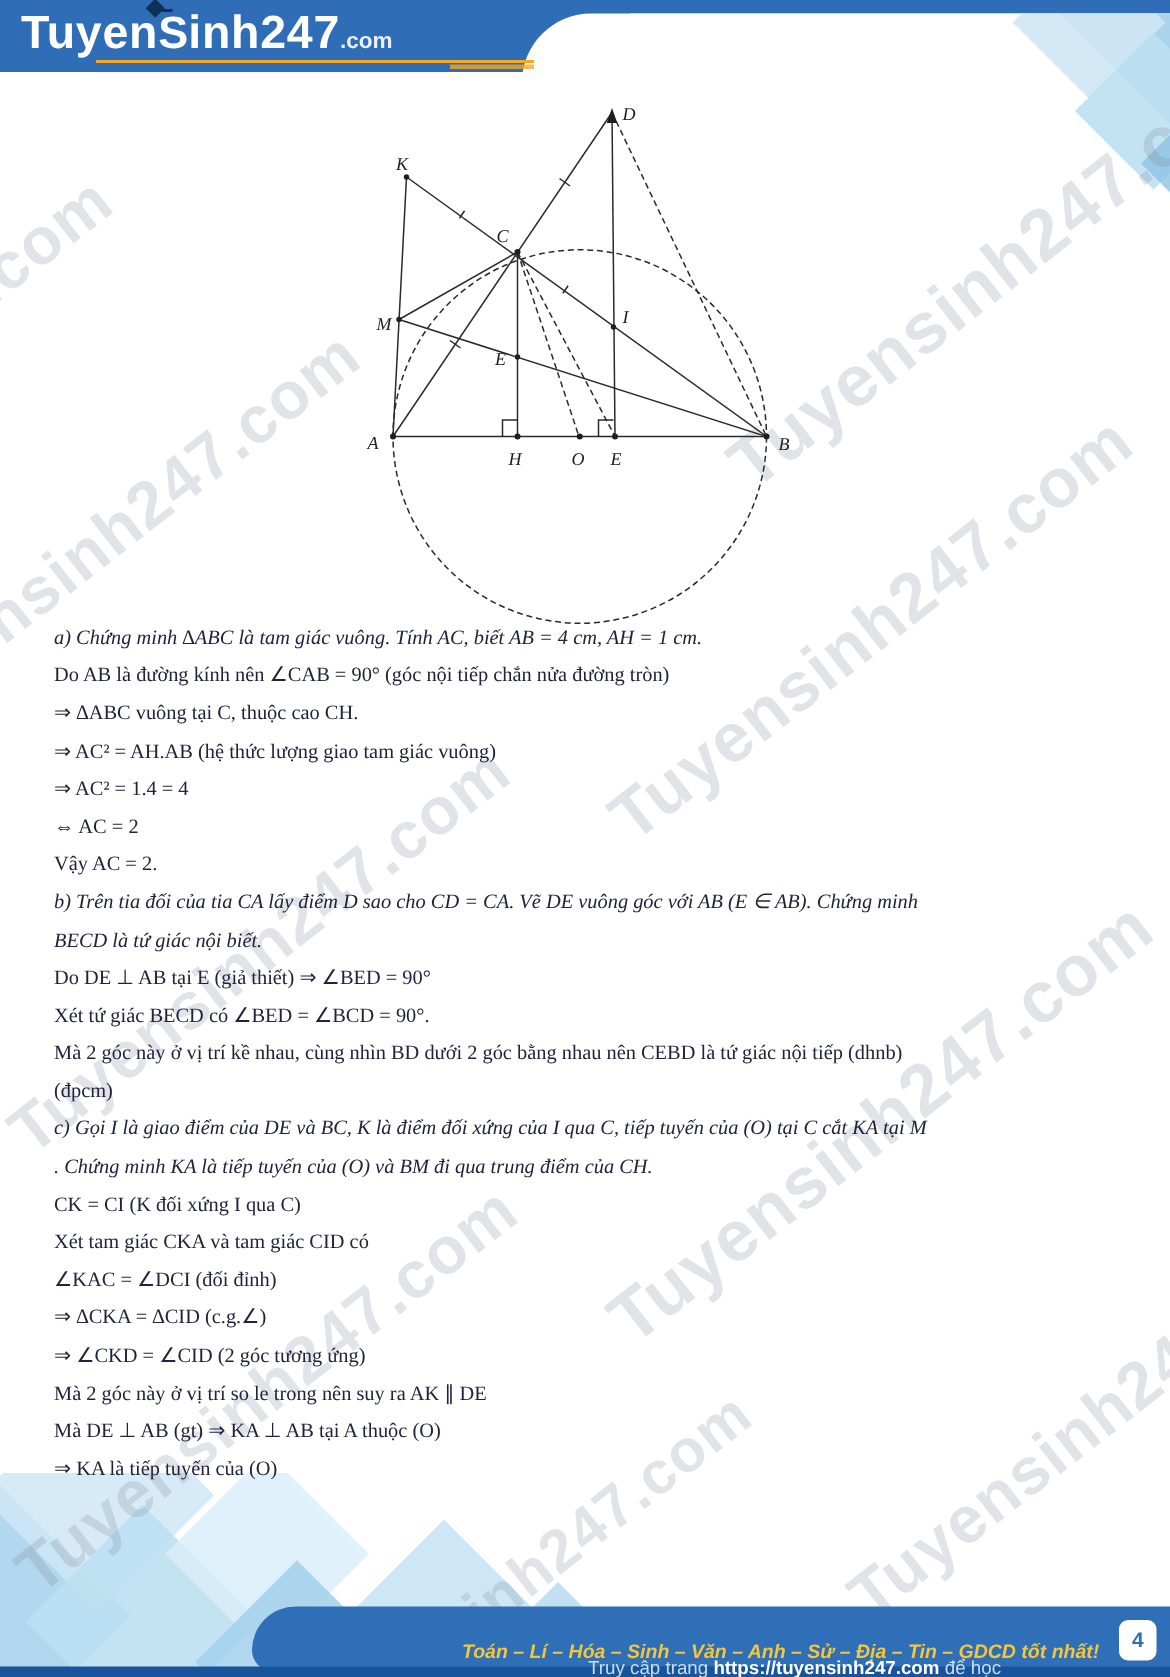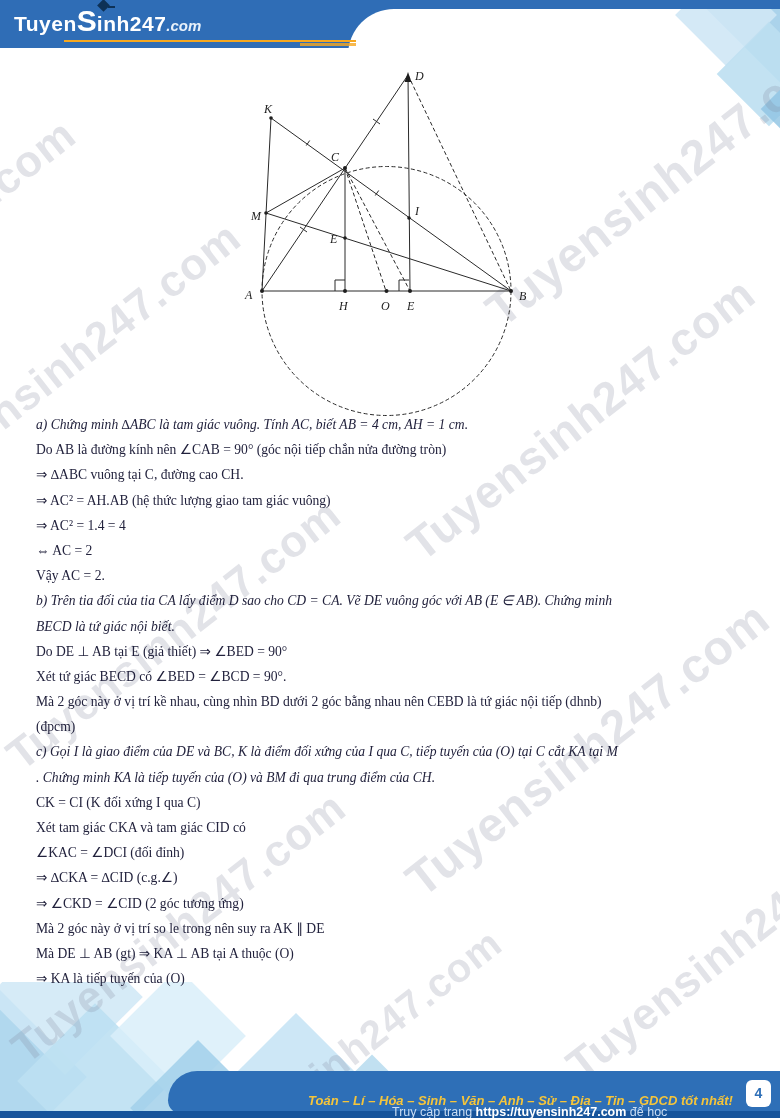--- a/index.html
+++ b/index.html
@@ -6,23 +6,23 @@
   .page{position:relative;width:780px;height:1118px;background:#ffffff;overflow:hidden;
         font-family:"Liberation Serif",serif;}
 
   
   .hdr-strip{position:absolute;left:0;top:0;width:780px;height:9px;background:#2f6db6;}
   .hdr-block{position:absolute;left:0;top:0;width:420px;height:48px;background:#2f6db6;}
   .hdr-round{position:absolute;left:348px;top:9px;width:432px;height:60px;background:#ffffff;
              border-top-left-radius:46px;}
   .logo{position:absolute;left:14px;top:4px;color:#ffffff;font-family:"Liberation Sans",sans-serif;
         font-weight:bold;white-space:nowrap;}
-  .logo .t1{font-size:21px;letter-spacing:.5px;}
+  .logo .t1{font-size:31px;letter-spacing:.5px;}
   .logo .tS{font-size:30px;}
-  .logo .tcom{font-size:15px;color:#e8f1fa;font-weight:bold;font-style:italic;}
+  .logo .tcom{font-size:15px;color:#e8f1fa;font-weight:bold;}
   .logo-cap{position:absolute;left:99px;top:1px;width:9px;height:9px;background:#0e3156;
             transform:rotate(45deg);}
   .logo-capline{position:absolute;left:108px;top:6px;width:7px;height:2px;background:#0e3156;}
   .logo-bar{position:absolute;left:64px;top:40px;width:292px;height:2px;background:#f6a821;}
   .logo-tag{position:absolute;left:300px;top:43px;width:56px;height:3px;background:#f6a821;opacity:.8;}
 
   
   .diam{position:absolute;transform:rotate(45deg);}
   .corner{position:absolute;overflow:hidden;}
   .c-tr{right:0;top:9px;width:130px;height:135px;}
@@ -145,21 +145,21 @@
       <text x="111" y="255">H</text>
       <text x="153" y="255">O</text>
       <text x="179" y="255">E</text>
       <text x="291" y="245">B</text>
     </g>
   </svg>
 
   <div class="sol">
       <div class="ln head">a) Chứng minh  ∆ABC là tam giác vuông. Tính AC, biết AB = 4 cm, AH = 1 cm.</div>
       <div class="ln n">Do AB là đường kính nên  ∠CAB = 90°  (góc nội tiếp chắn nửa đường tròn)</div>
-      <div class="ln n">⇒ ∆ABC  vuông tại C, đường cao CH.</div>
+      <div class="ln n">⇒ ∆ABC  vuông tại C, thuộc cao CH.</div>
       <div class="ln n">⇒ AC² = AH.AB  (hệ thức lượng giao tam giác vuông)</div>
       <div class="ln math">⇒ AC² = 1.4 = 4</div>
       <div class="ln math">⇔ AC = 2</div>
       <div class="ln n">Vậy AC = 2.</div>
       <div class="ln head">b) Trên tia đối của tia CA lấy điểm D sao cho CD = CA. Vẽ DE vuông góc với AB (E ∈  AB). Chứng minh</div>
       <div class="ln head">BECD là tứ giác nội biết.</div>
       <div class="ln n">Do  DE ⊥ AB  tại E (giả thiết)  ⇒ ∠BED = 90°</div>
       <div class="ln n">Xét tứ giác BECD có  ∠BED = ∠BCD = 90°.</div>
       <div class="ln n">Mà 2 góc này ở vị trí kề nhau, cùng nhìn BD dưới 2 góc bằng nhau nên CEBD là tứ giác nội tiếp (dhnb)</div>
       <div class="ln n">(đpcm)</div>

